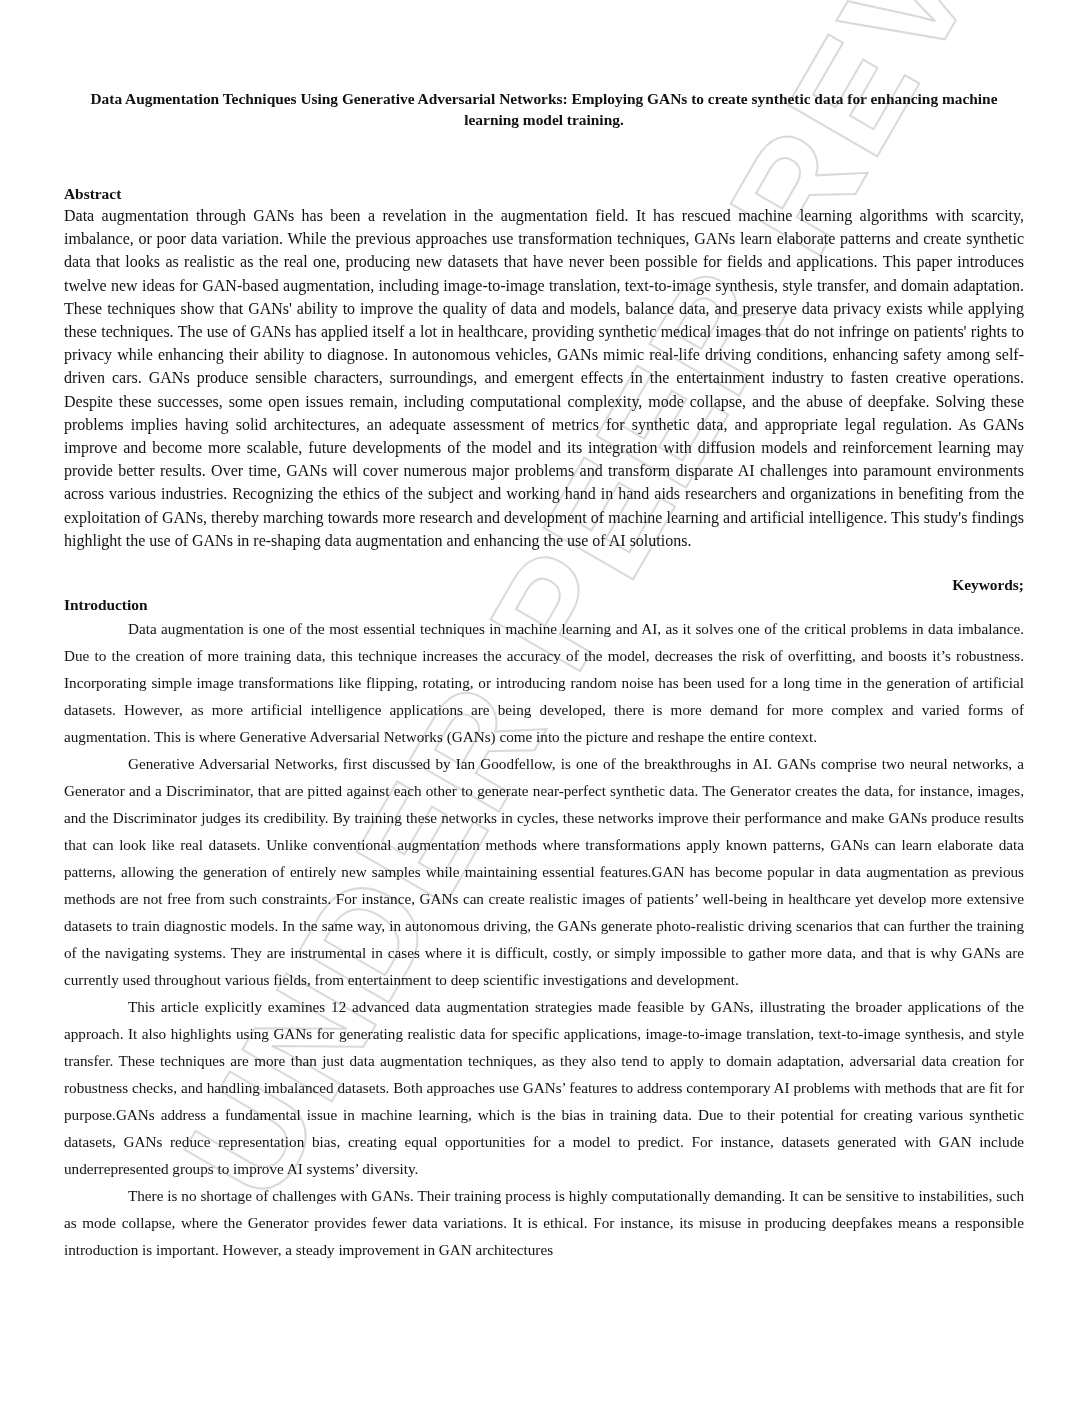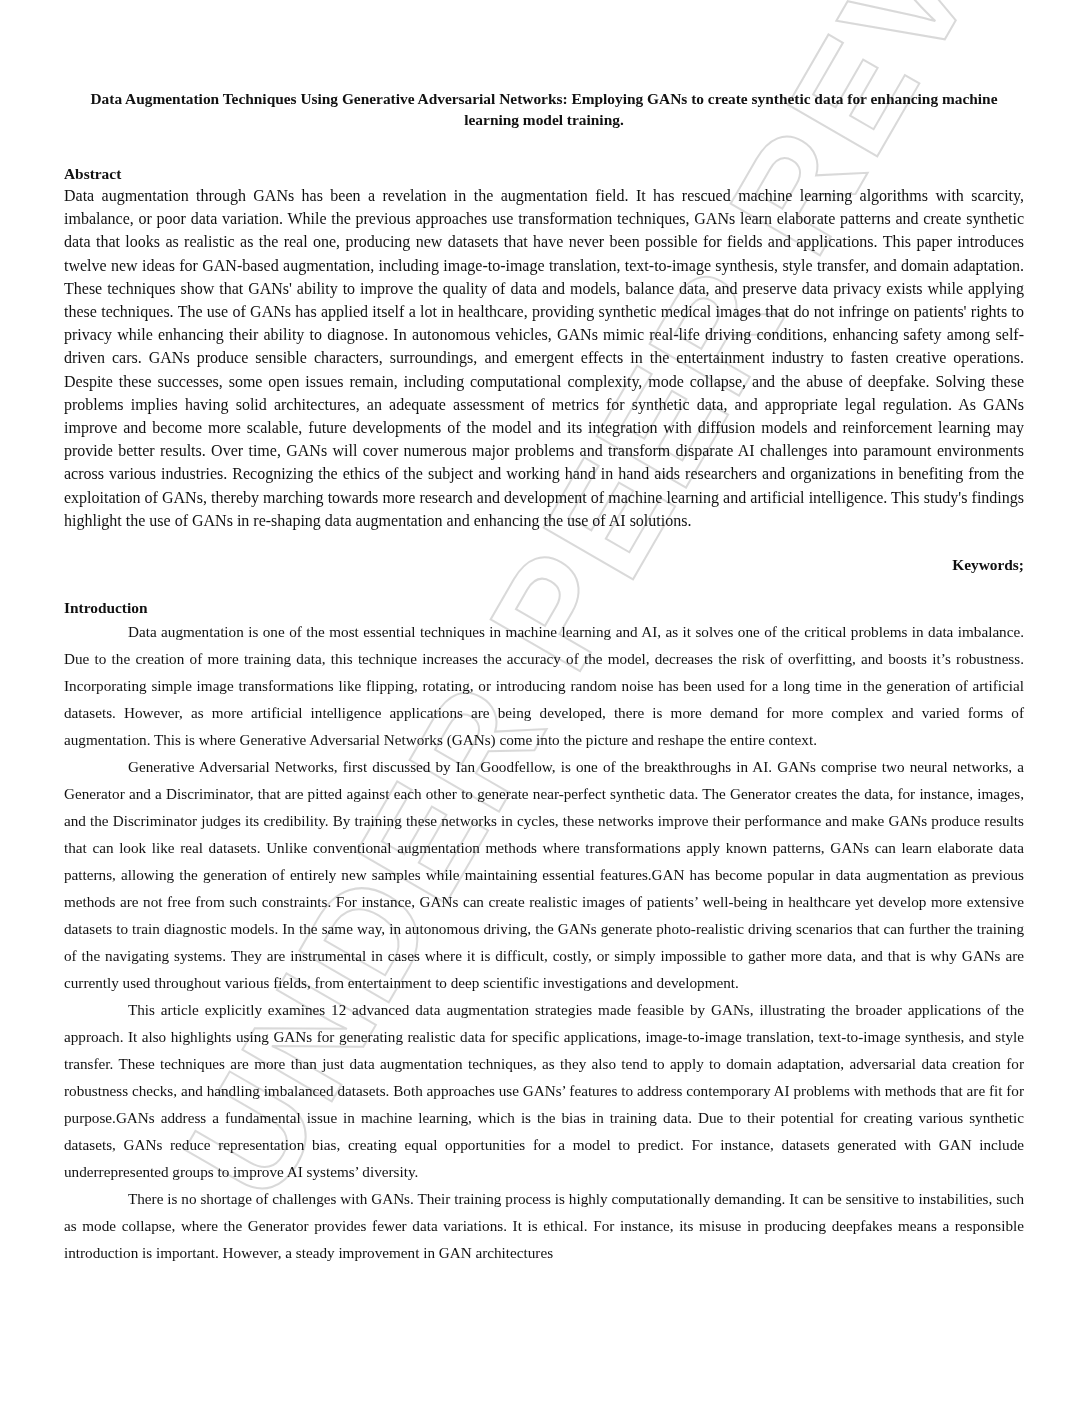--- a/index.html
+++ b/index.html
@@ -7,26 +7,26 @@
     width: 1088px; height: 1408px; position: relative; overflow: hidden;
     font-family: "Liberation Serif", "DejaVu Serif", serif;
     color: #111111;
   }
   .page { position: absolute; left: 64px; top: 88px; width: 960px; }
   .title {
     text-align: center; font-weight: bold; font-size: 15.4px; line-height: 21px;
     margin: 0 20px;
   }
   .heading { font-weight: bold; font-size: 15.4px; line-height: 20px; margin: 0; }
-  .abstract-heading { margin-top: 34px; }
+  .abstract-heading { margin-top: 54px; }
   .body-text {
     font-size: 16px; line-height: 23.2px; text-align: justify; margin: 0;
   }
   .keywords-heading { margin-top: 23px; text-align: right; }
-  .intro-heading { margin-top: 23px; }
+  .intro-heading { }
   .intro p {
     font-size: 15.2px; line-height: 27px; text-align: justify; margin: 0;
     text-indent: 64px;
   }
   .watermark {
     position: absolute; left: 150px; top: 1140px;
     transform-origin: 0 0; transform: rotate(-60deg);
     font-family: "Liberation Sans", "DejaVu Sans", sans-serif;
     font-weight: bold; font-size: 150px; letter-spacing: 6px; white-space: nowrap;
     color: transparent; -webkit-text-stroke: 2px rgba(150,150,150,0.45);

